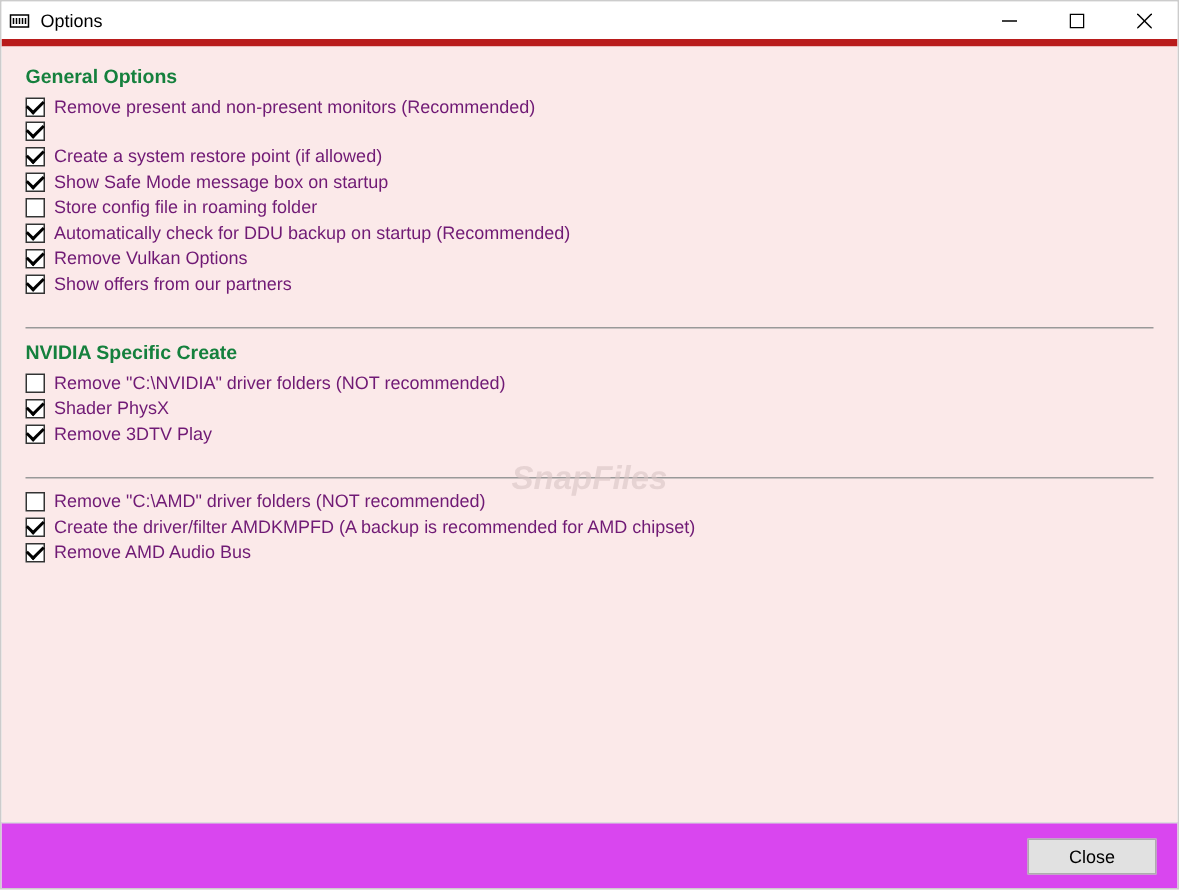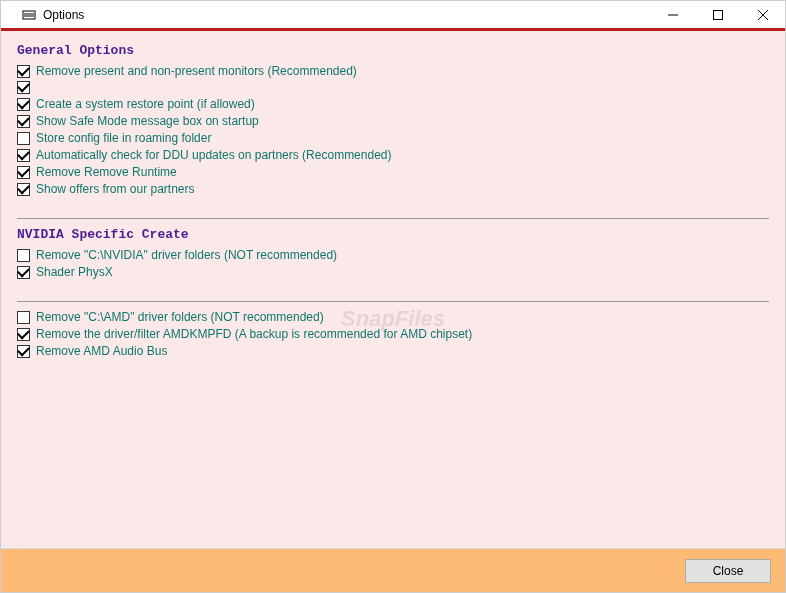--- a/index.html
+++ b/index.html
@@ -14,22 +14,22 @@
       background: #fff;
       border: 1px solid #ccc;
       display: flex;
       flex-direction: column;
     }
     .titlebar {
       height: 30px;
       background: #fff;
       display: flex;
       align-items: center;
-      padding-left: 20px;
-      border-bottom: 3px solid #b91c1c;
+      padding-left: 4px;
+      border-bottom: 5px solid #b91c1c;
     }
     .titlebar-icon {
       width: 16px;
       height: 16px;
       margin-right: 6px;
       display: flex;
       align-items: center;
       justify-content: center;
     }
     .titlebar-title {
@@ -72,23 +72,22 @@
       opacity: 0.6;
       font-style: italic;
       pointer-events: none;
     }
     .section {
       margin-bottom: 6px;
     }
     .section-title {
       font-size: 13px;
       font-weight: bold;
-      color: #4c1d95;
+      color: #15803d;
       margin-bottom: 6px;
-      font-family: Liberation Mono, monospace;
     }
     .option-row {
       display: flex;
       align-items: center;
       margin-bottom: 3px;
       cursor: pointer;
     }
     .checkbox {
       width: 13px;
       height: 13px;
@@ -103,30 +102,30 @@
     .checkbox.checked::after {
       content: "";
       width: 9px;
       height: 5px;
       border-left: 2px solid #000;
       border-bottom: 2px solid #000;
       transform: rotate(-45deg) translate(1px, -1px);
     }
     .option-label {
       font-size: 12px;
-      color: #0f766e;
+      color: #701a75;
     }
     hr.divider {
       border: none;
       border-top: 1px solid #999;
       margin: 22px 0 8px 0;
     }
     .footer {
       height: 44px;
-      background: #fdba74;
+      background: #d946ef;
       border-top: 1px solid #ddd;
       display: flex;
       align-items: center;
       justify-content: flex-end;
       padding-right: 14px;
     }
     .close-btn {
       width: 86px;
       height: 24px;
       background: #e1e1e1;
@@ -190,25 +189,25 @@
         <div class="option-row">
           <div class="checkbox checked"></div>
           <span class="option-label">Show Safe Mode message box on startup</span>
         </div>
         <div class="option-row">
           <div class="checkbox"></div>
           <span class="option-label">Store config file in roaming folder</span>
         </div>
         <div class="option-row">
           <div class="checkbox checked"></div>
-          <span class="option-label">Automatically check for DDU updates on partners (Recommended)</span>
-        </div>
-        <div class="option-row">
-          <div class="checkbox checked"></div>
-          <span class="option-label">Remove Remove Runtime</span>
+          <span class="option-label">Automatically check for DDU backup on startup (Recommended)</span>
+        </div>
+        <div class="option-row">
+          <div class="checkbox checked"></div>
+          <span class="option-label">Remove Vulkan Options</span>
         </div>
         <div class="option-row">
           <div class="checkbox checked"></div>
           <span class="option-label">Show offers from our partners</span>
         </div>
       </div>
   </div>
 
   <hr class="divider">
 
@@ -216,34 +215,38 @@
     <div class="section-title">NVIDIA Specific Create</div>
     <div id="nvidia-options">
         <div class="option-row">
           <div class="checkbox"></div>
           <span class="option-label">Remove "C:\NVIDIA" driver folders (NOT recommended)</span>
         </div>
         <div class="option-row">
           <div class="checkbox checked"></div>
           <span class="option-label">Shader PhysX</span>
         </div>
+        <div class="option-row">
+          <div class="checkbox checked"></div>
+          <span class="option-label">Remove 3DTV Play</span>
+        </div>
       </div>
   </div>
 
   <hr class="divider">
 
   <div class="section">
     <div id="amd-options">
         <div class="option-row">
           <div class="checkbox"></div>
           <span class="option-label">Remove "C:\AMD" driver folders (NOT recommended)</span>
         </div>
         <div class="option-row">
           <div class="checkbox checked"></div>
-          <span class="option-label">Remove the driver/filter AMDKMPFD (A backup is recommended for AMD chipset)</span>
+          <span class="option-label">Create the driver/filter AMDKMPFD (A backup is recommended for AMD chipset)</span>
         </div>
         <div class="option-row">
           <div class="checkbox checked"></div>
           <span class="option-label">Remove AMD Audio Bus</span>
         </div>
       </div>
   </div>
 </div>
 
 <div class="footer">

